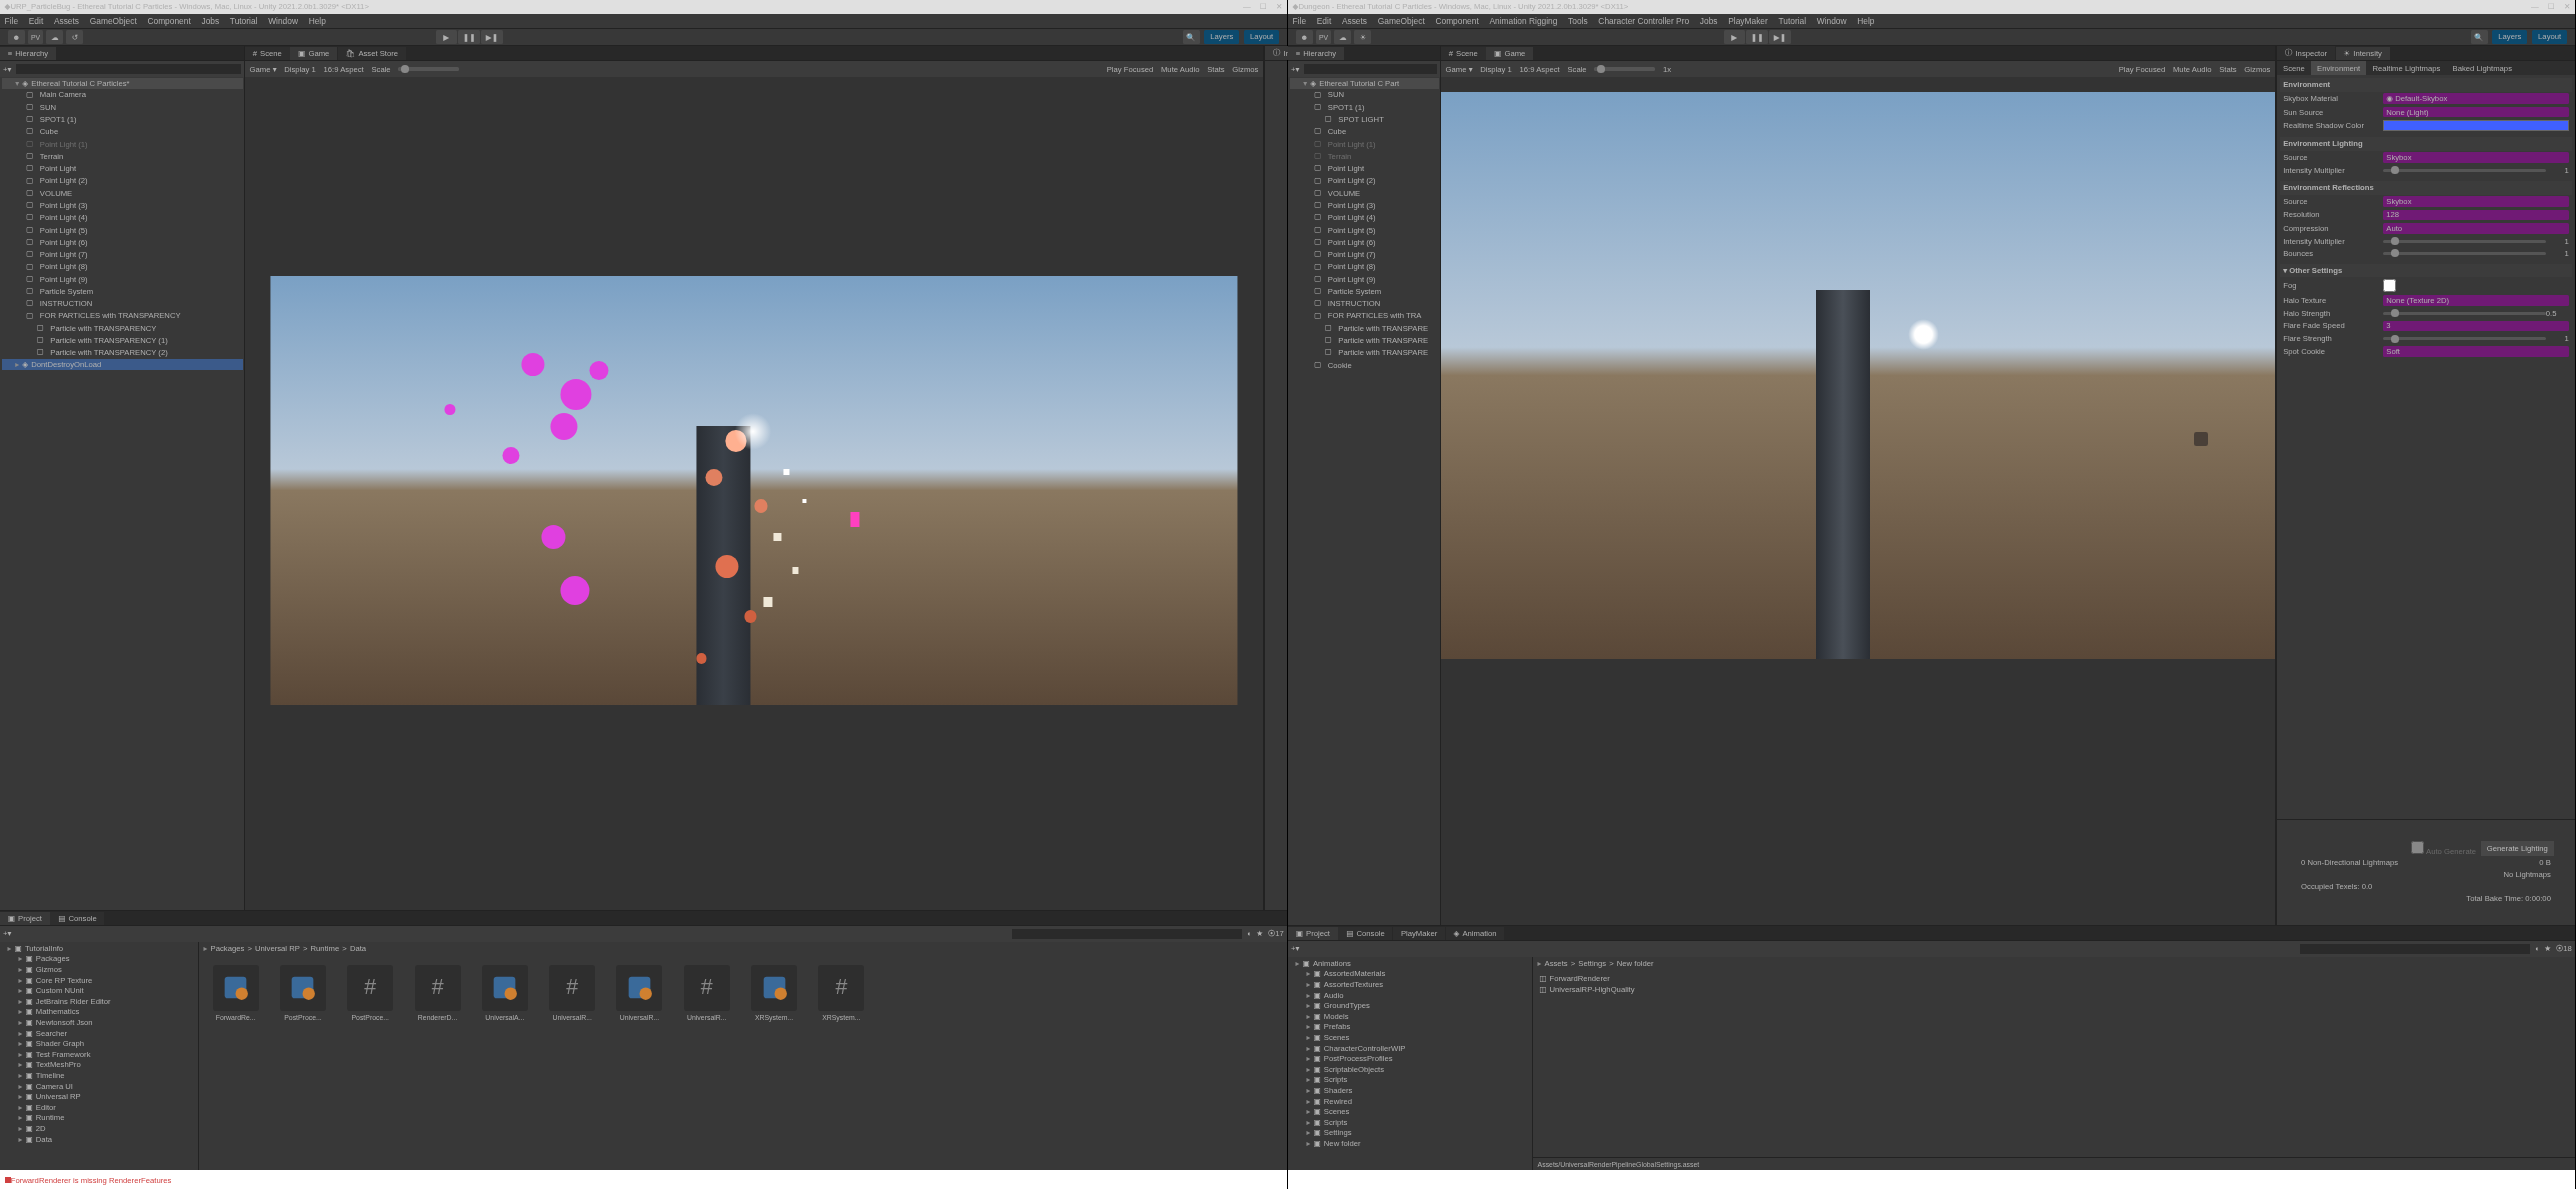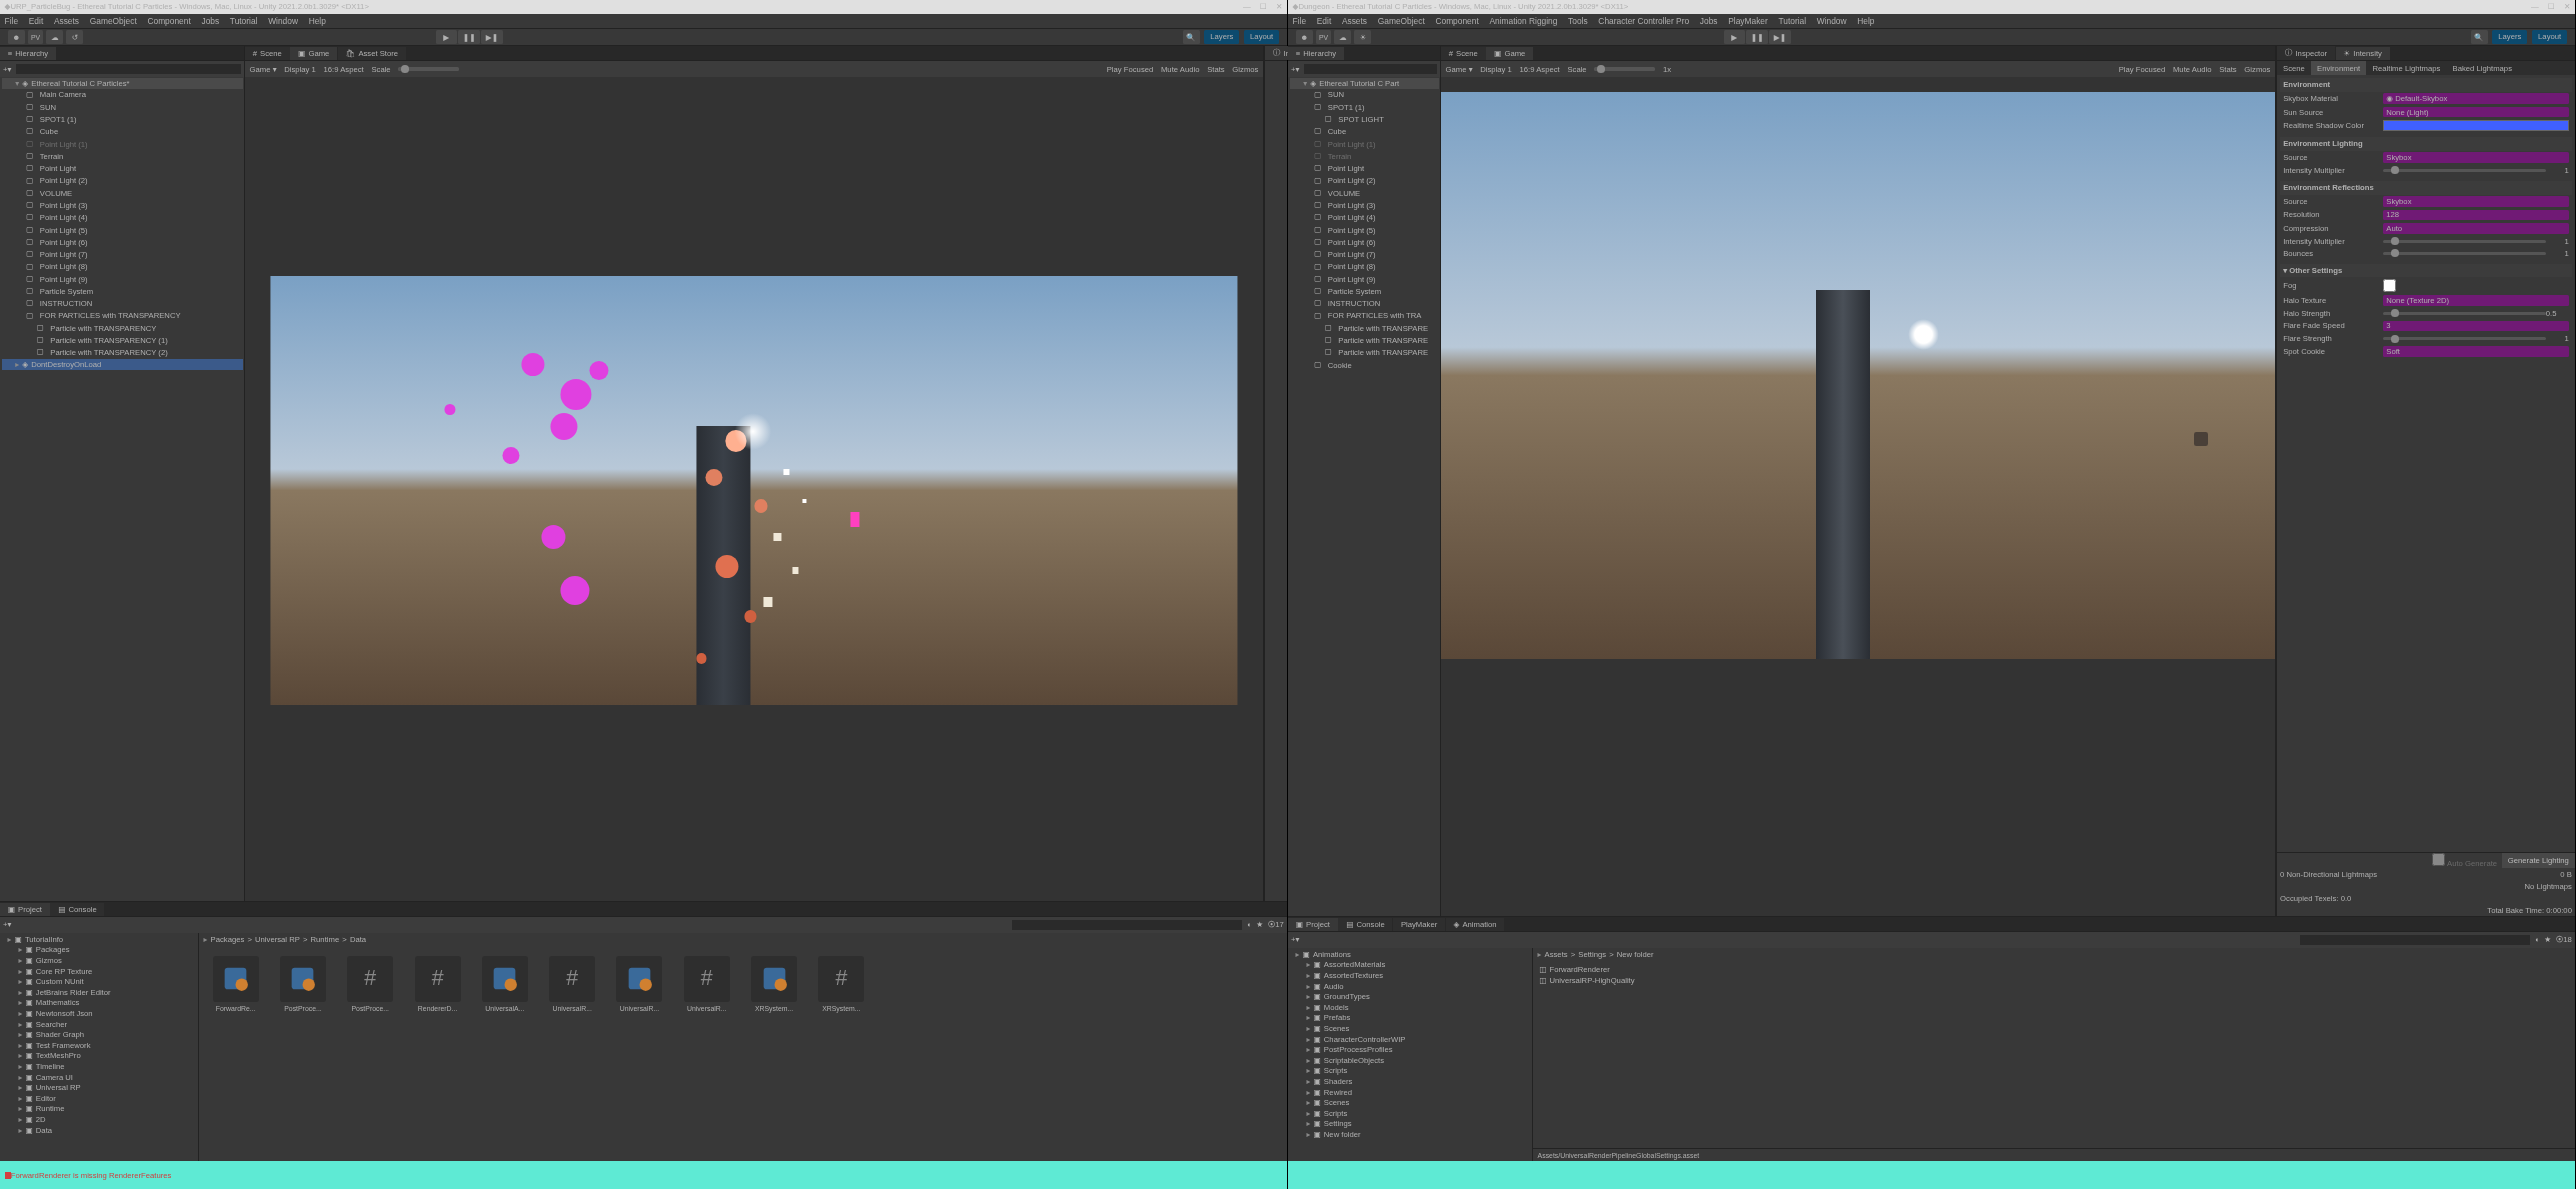--- a/index.html
+++ b/index.html
@@ -45,21 +45,21 @@
 .subtab.active { background: #4a4a4a; }
 .bottom { height: 260px; border-top: 1.5px solid #222; display: flex; flex-direction: column; }
 .bottom-split { flex:1; display:flex; }
 .project-tree { width: 199px; border-right: 0.8px solid #222; padding: 1.5px; overflow: hidden;}
 .project-main { flex:1; display:flex; flex-direction:column; }
 .breadcrumb { height: 13.8px; padding: 1.5px 4.6px; font-size: 7.7px; display:flex; align-items:center; gap:3.1px;}
 .asset-grid { flex:1; display: flex; gap: 12.3px; padding: 9.2px; align-items: flex-start; }
 .asset-item { width: 55px; display:flex; flex-direction:column; align-items:center; gap:3.1px;}
 .asset-icon { width: 46px; height: 46px; background: #2e2e2e; border-radius: 3.1px; display:flex; align-items:center; justify-content:center;}
 .asset-label { font-size: 6.9px; text-align:center; }
-.statusbar { height: 29px; background: #5eead4; display:flex; align-items:center; padding: 0 4.6px; font-size: 7.7px; }
+.statusbar { height: 20px; background: #ffffff; display:flex; align-items:center; padding: 0 4.6px; font-size: 7.7px; }
 .statusbar .err { color: #d04040; }
 .dim { opacity: 0.45; }
 .particle { position: absolute; border-radius: 50%; }
 .slider { flex:1; height: 3.1px; background: #555; border-radius: 1.5px; position:relative; }
 .slider::after { content:''; position:absolute; width:7.7px; height:7.7px; background:#888; border-radius:50%; top:-2.3px; left:5%; }
 .colorbar { flex:1; height: 10.7px; background: linear-gradient(90deg, #4060ff, #4060ff); border: 0.8px solid #666;}
 .inspector-wide { width: 299px; }
 svg { display: block; }
 .tri { color: #888; }
 .square { display:inline-block; width:6.1px; height:6.1px; background:#d04040; }
@@ -787,21 +787,21 @@
         <div class="insp-row">
             <span class="insp-label">Flare Strength</span>
             <div class="slider"></div>
             <span style="width:23px;text-align:right;">1</span>
           </div>
         <div class="insp-row">
             <span class="insp-label">Spot Cookie</span>
             <span class="insp-field">Soft</span>
           </div>
       </div>
-      <div style="margin-top:auto;border-top:0.8px solid #222;padding:0;">
+      <div style="margin-top:auto;border-top:0.8px solid #222;padding:21px;">
         <div style="display:flex;justify-content:flex-end;gap:4.6px;">
           <span style="opacity:0.4;"><input type="checkbox" style=""> <span>Auto Generate</span></span>
           <button style="background:#484848;border:none;color:#bbb;padding:1.5px 6.1px;">Generate Lighting</button>
         </div>
         <div class="insp-row">
             <span class="insp-label">0 Non-Directional Lightmaps</span>
             <span style="margin-left:auto;">0 B</span>
           </div>
         <div class="insp-row">
             <span style="margin-left:auto;">No Lightmaps</span>

